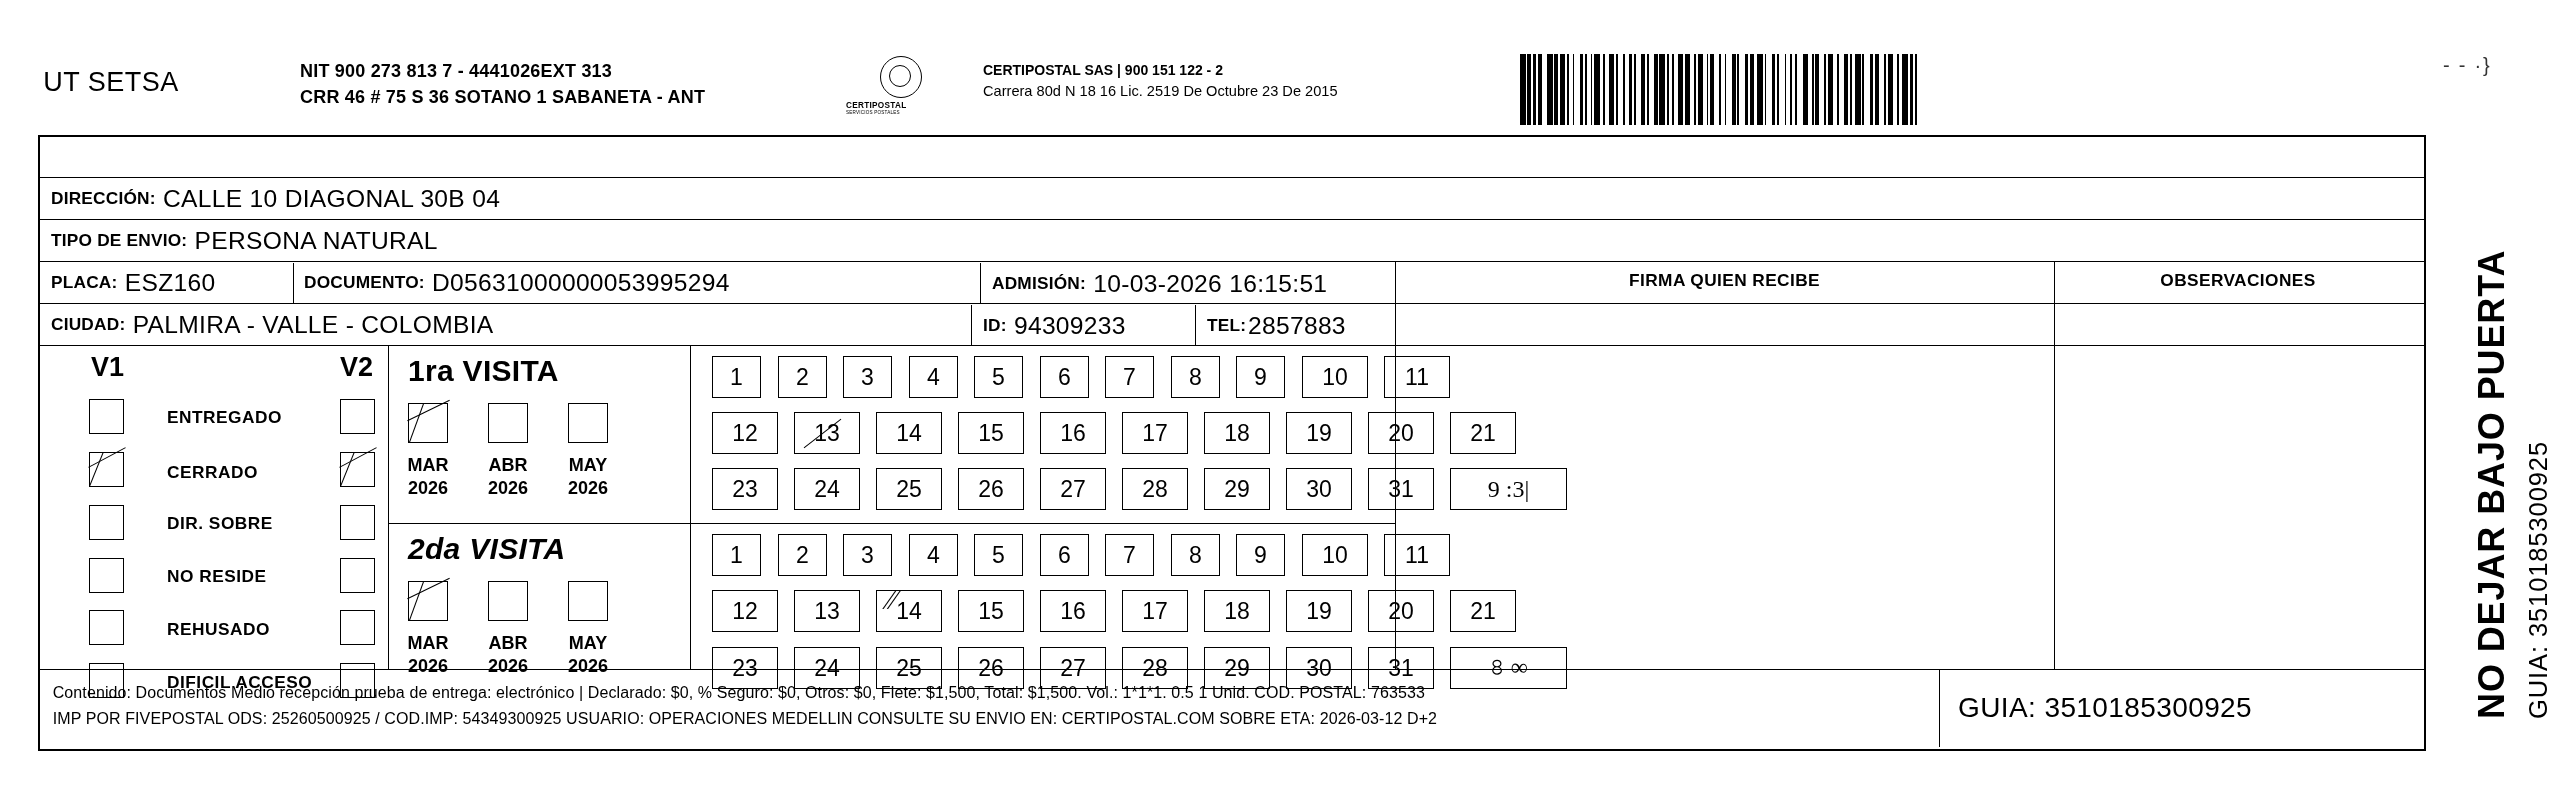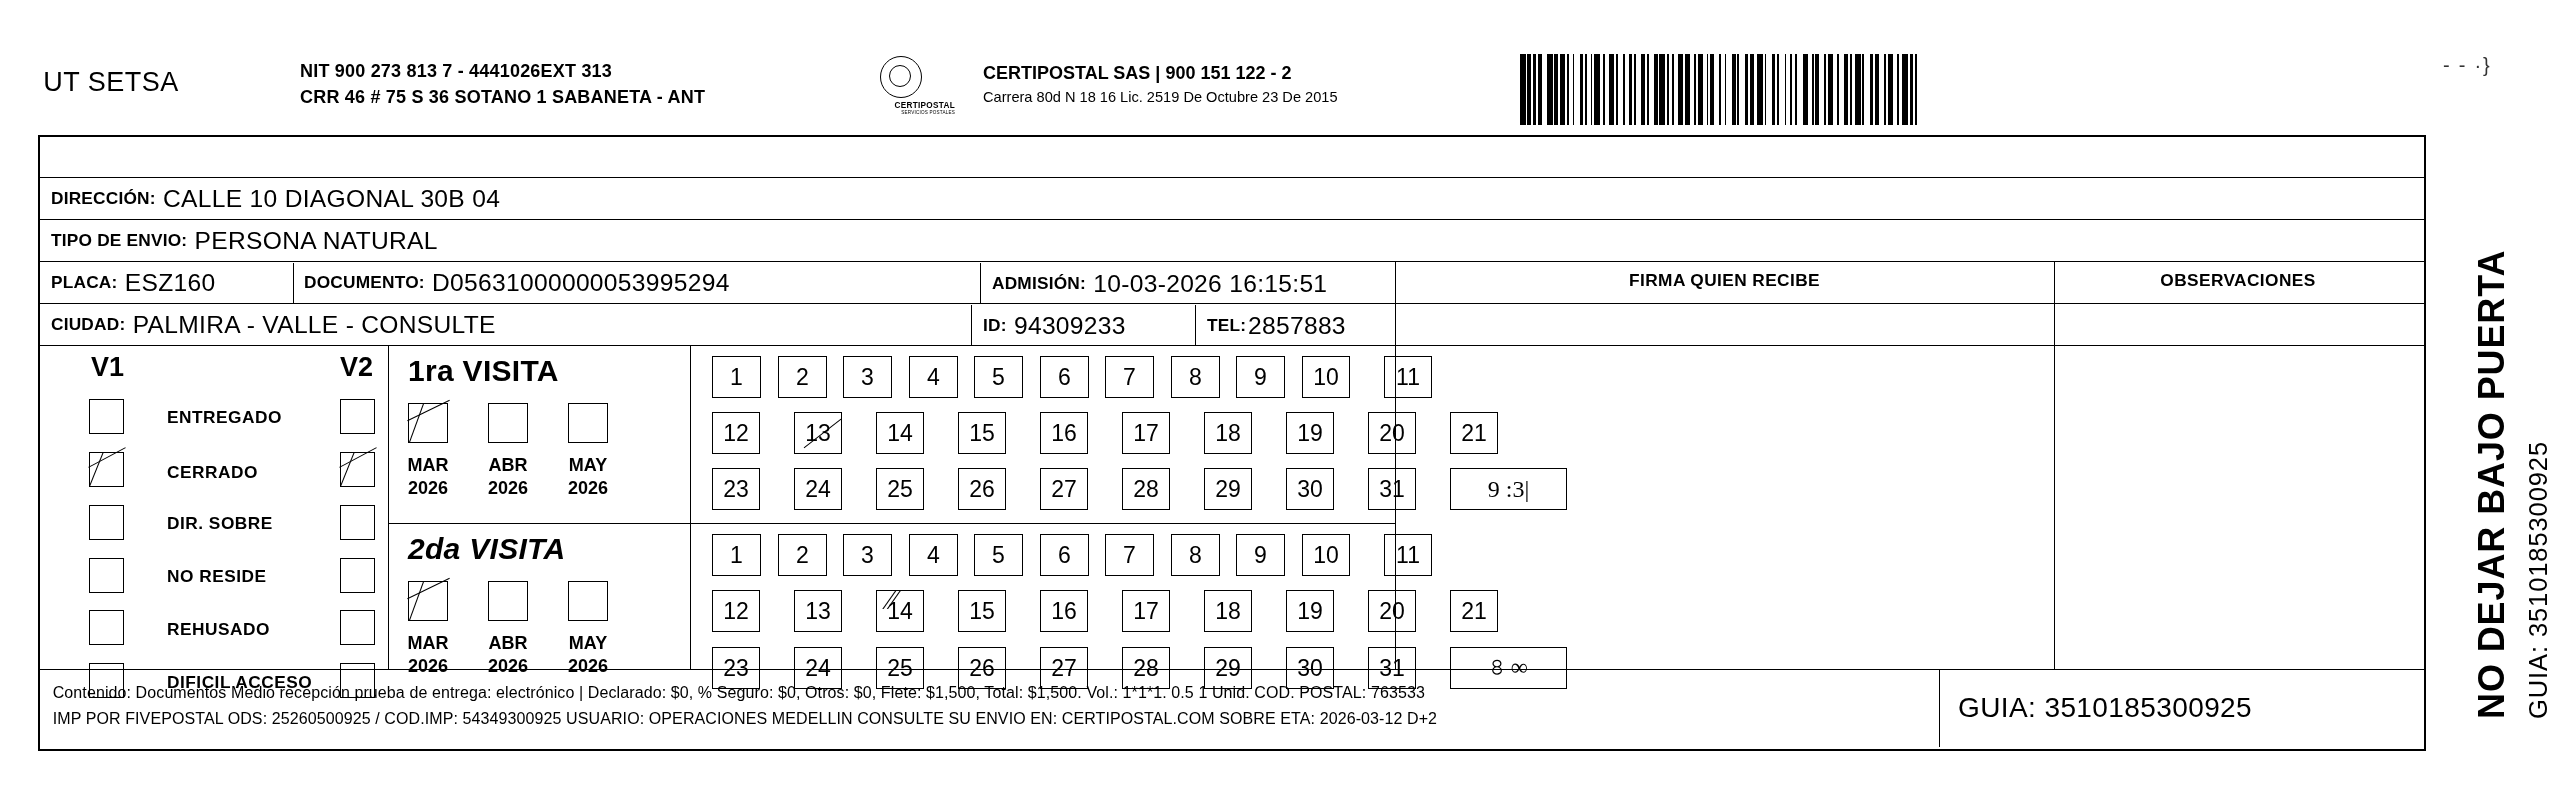--- a/index.html
+++ b/index.html
@@ -39,21 +39,21 @@
     left: 264px; top: 20px;
     font-size: 18px;
     line-height: 1.45;
     font-weight: bold;
     letter-spacing: 0.2px;
   }
   .hdr-logo {
     position: absolute;
     left: 810px; top: 18px;
     width: 109px;
-    text-align: right;
+    text-align: left;
   }
   .hdr-logo .mark {
     display: block;
     width: 40px; height: 40px;
     margin: 0 auto;
     border: 1.8px solid #000;
     border-radius: 50%;
     position: relative;
   }
   .hdr-logo .mark::after {
@@ -75,21 +75,21 @@
     display: block;
     font-size: 4.6px;
     letter-spacing: 0.2px;
   }
   .hdr-certi {
     position: absolute;
     left: 947px; top: 22px;
     font-size: 18px;
     line-height: 1.5;
   }
-  .hdr-certi .line1 { font-weight: bold; font-size: 18px; }
+  .hdr-certi .line1 { font-weight: bold; font-size: 14px; }
   .hdr-certi .line2 { font-size: 14.6px; }
 
   
   .barcode {
     position: absolute;
     left: 1484px; top: 16.4px;
     width: 742px;
     height: 71px;
     overflow: hidden;
     white-space: nowrap;
@@ -233,21 +233,21 @@
   .day {
     position: absolute;
     width: 49px; height: 42px;
     border: 1.8px solid #000;
     box-sizing: border-box;
     font-size: 23px;
     display: flex;
     align-items: center;
     justify-content: center;
   }
-  .day.wide { width: 48px; }
+  .day.wide { width: 66px; }
   .day.note {
     width: 117px;
     font-family: "Liberation Serif", serif;
     font-size: 24px;
   }
   .slash {
     position: absolute;
     width: 47px; height: 0;
     border-top: 1.8px solid #000;
     transform: rotate(-38deg);
@@ -347,21 +347,21 @@
       <span class="val">D05631000000053995294</span>
     </div>
     <div class="vline" style="left:940px; top:126px; height:40px;"></div>
     <div class="cell" style="left:952px; top:133px; height:27px;">
       <span class="lbl">ADMISIÓN:</span>
       <span class="val">10-03-2026 16:15:51</span>
     </div>
 
     <div class="cell" style="left:11px; top:173px; height:29px;">
       <span class="lbl">CIUDAD:</span>
-      <span class="val">PALMIRA - VALLE - CONSULTE</span>
+      <span class="val">PALMIRA - VALLE - COLOMBIA</span>
     </div>
     <div class="vline" style="left:931px; top:168px; height:40px;"></div>
     <div class="cell" style="left:943px; top:175px; height:27px;">
       <span class="lbl">ID:</span>
       <span class="val">94309233</span>
     </div>
     <div class="vline" style="left:1155px; top:168px; height:40px;"></div>
     <div class="cell" style="left:1167px; top:175px; height:27px; gap:1.8px;">
       <span class="lbl">TEL:</span>
       <span class="val">2857883</span>

